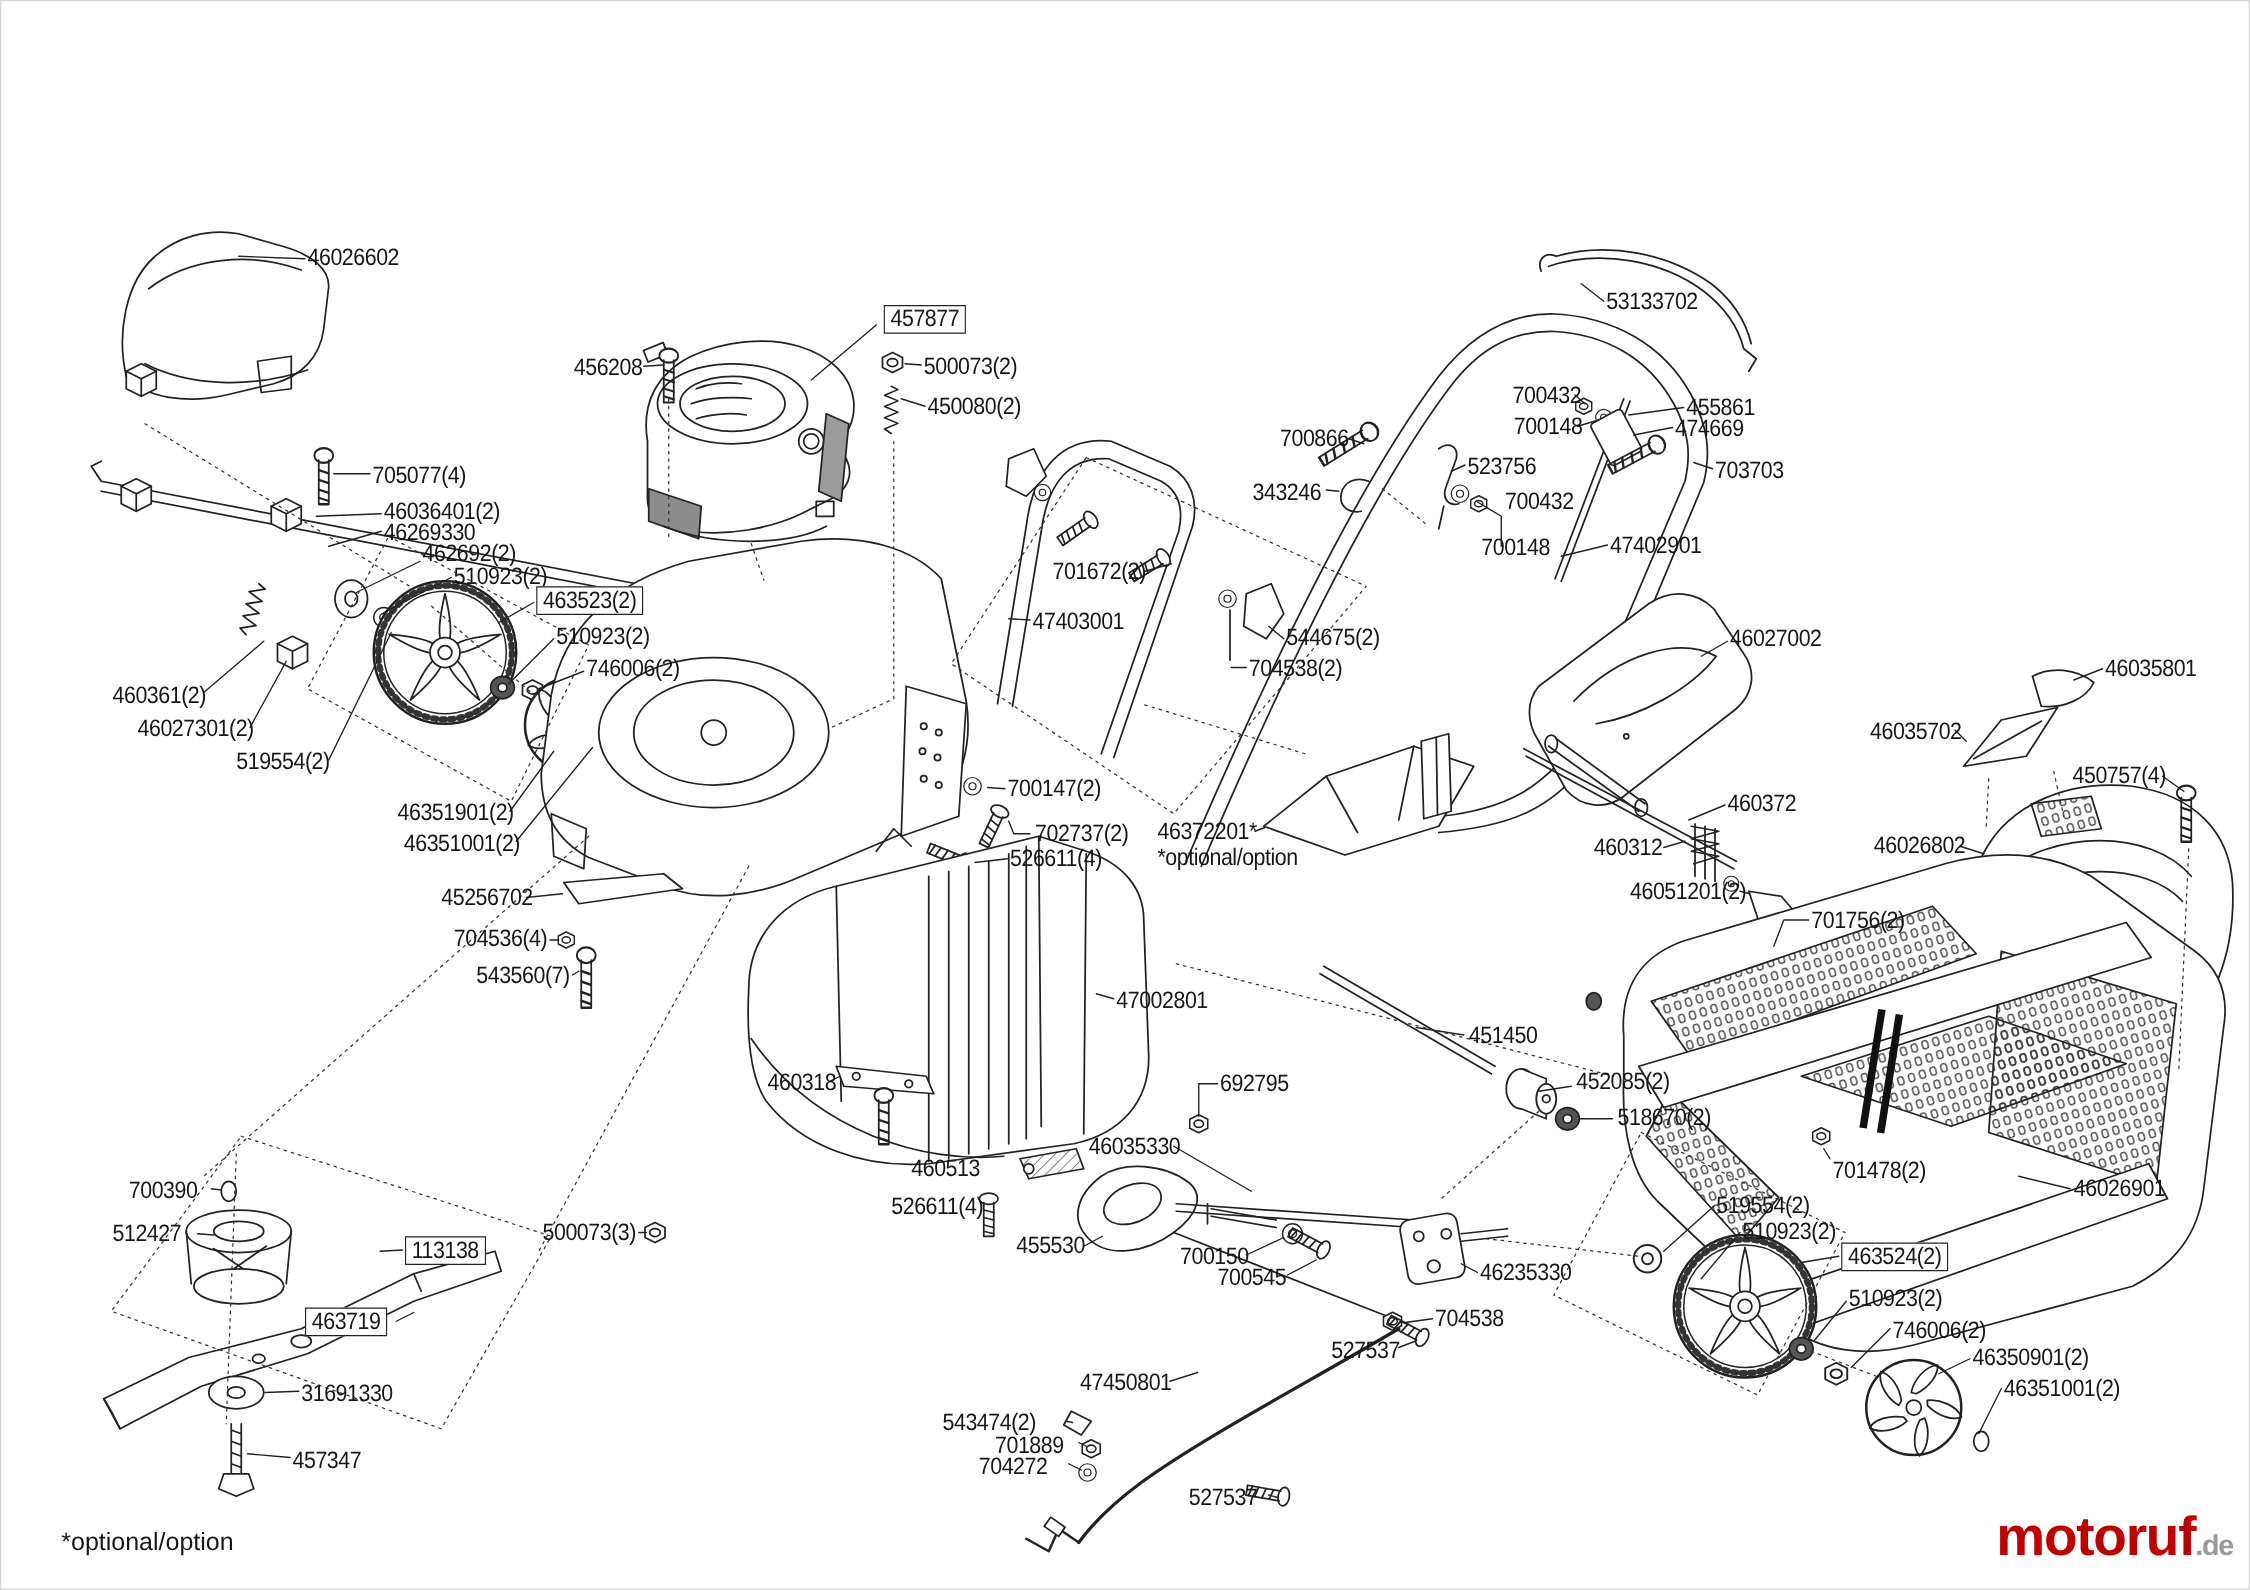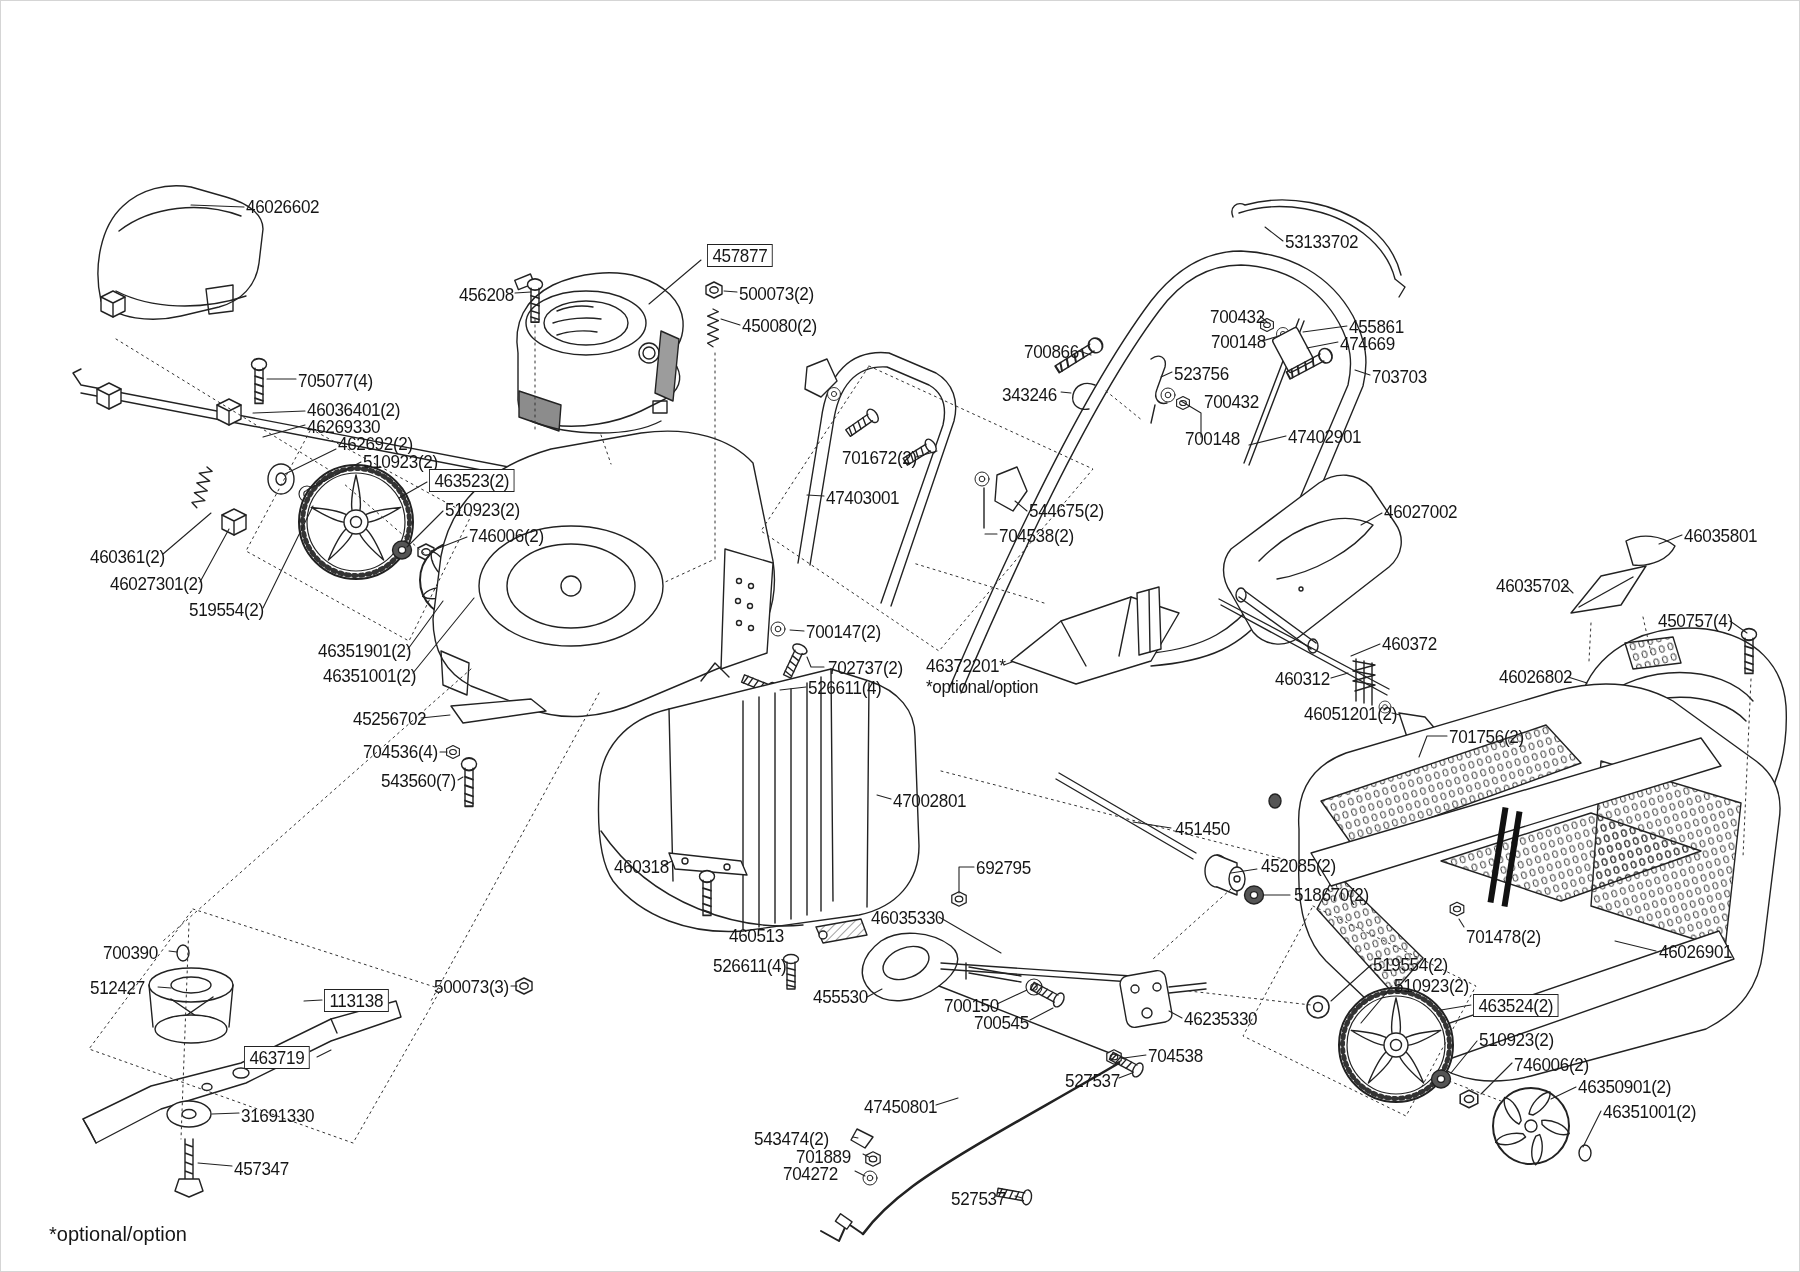--- a/index.html
+++ b/index.html
@@ -438,14 +438,17 @@
       <div class="plabel" style="left: 240px; top: 1105px;">31691330</div>
       <div class="plabel" style="left: 233px; top: 1158px;">457347</div>
       <div class="plabel" style="left: 753px; top: 1128px;">543474(2)</div>
       <div class="plabel" style="left: 795px; top: 1146px;">701889</div>
       <div class="plabel" style="left: 782px; top: 1163px;">704272</div>
       <div class="plabel" style="left: 950px; top: 1188px;">527537</div>
     </div>
 
 <div class="footnote" style="left:48px;top:1222px;">*optional/option</div>
 
-
+<div class="logo">
+  <span class="main">motoruf</span><span class="suffix">.de</span>
 </div>
 
+</div>
+
 </body></html>

